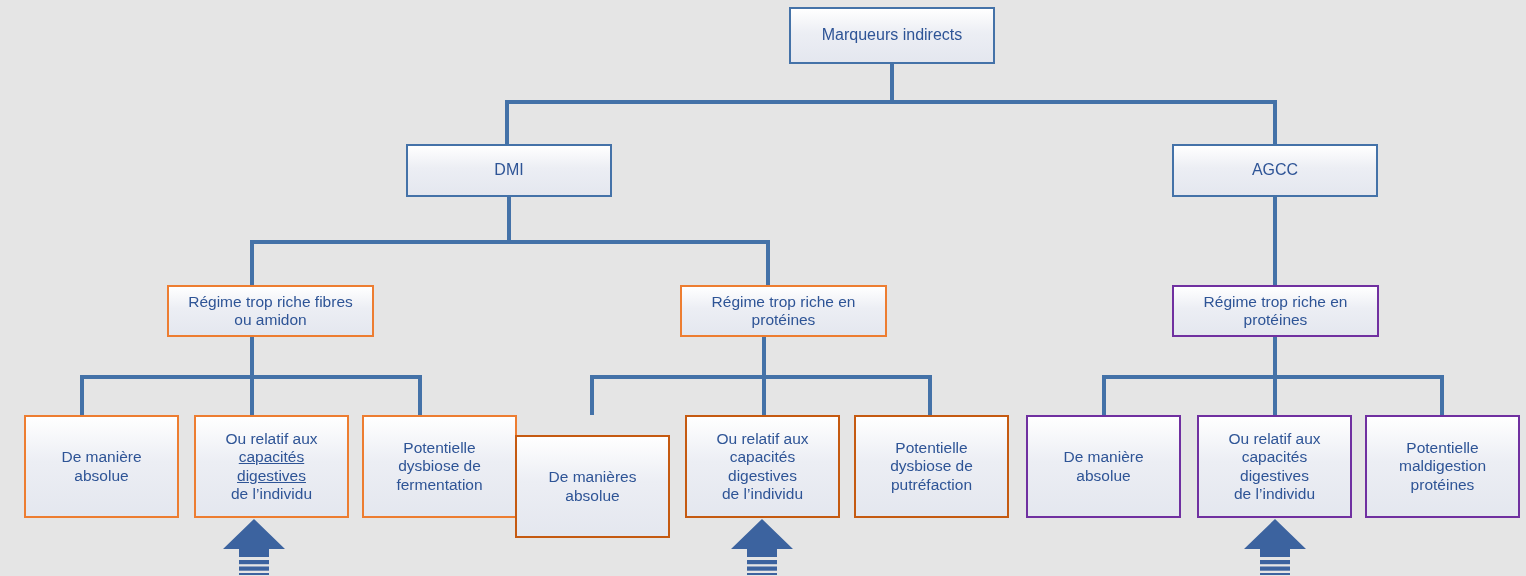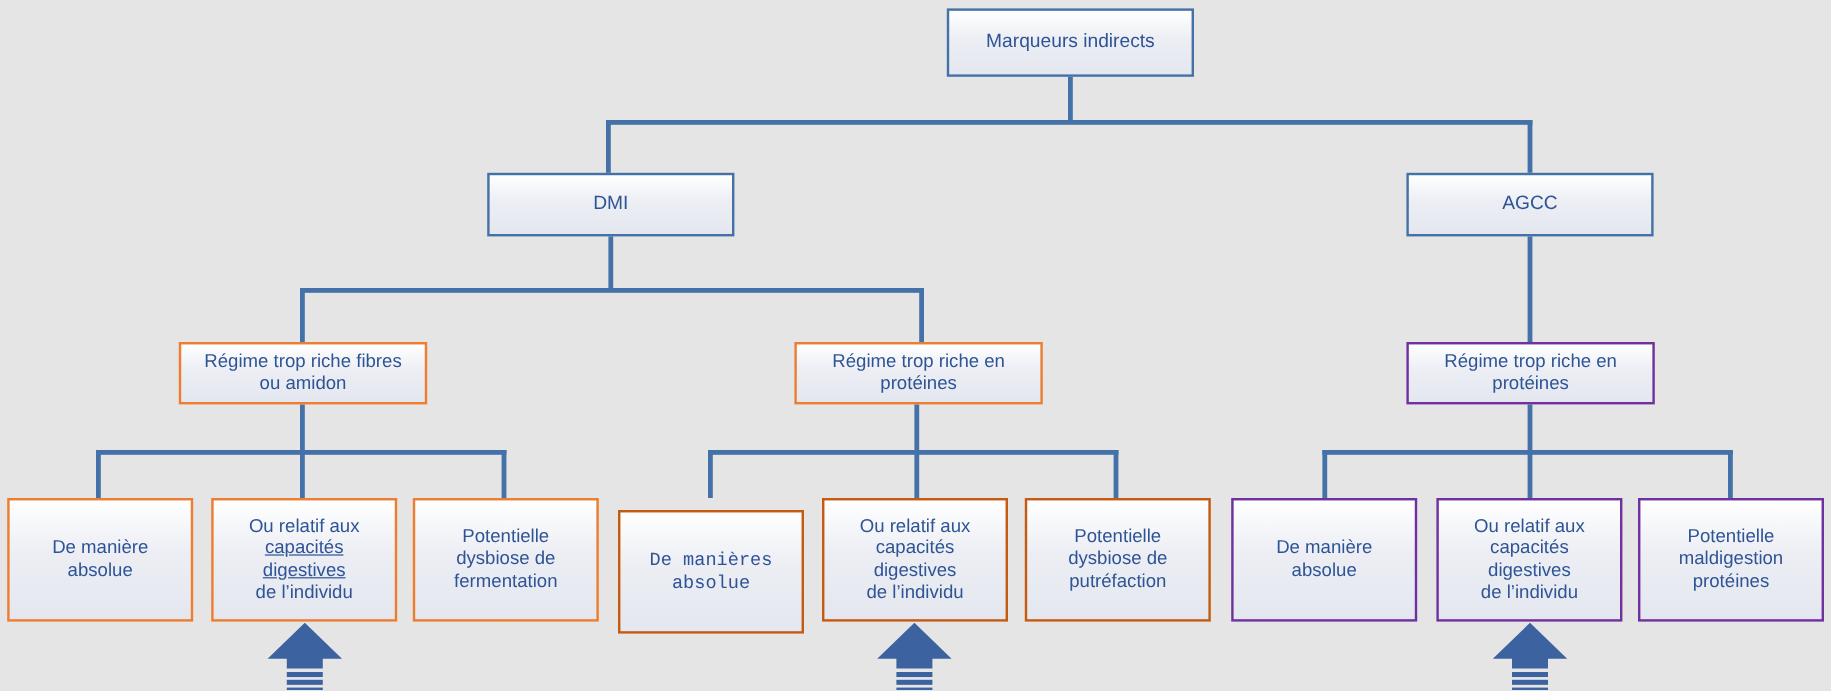--- a/index.html
+++ b/index.html
@@ -32,21 +32,21 @@
     z-index: 5;
   }
   .node .txt {
     display: block;
     width: 100%;
     padding: 0 4px;
     white-space: pre-line;
   }
   .node.root      { border-color: #4472a8; font-size: 16px; }
   .node.level2    { border-color: #4472a8; font-size: 16px; }
-  .node.orange    { border-color: #ed7d31; font-size: 15.5px; }
+  .node.orange    { border-color: #ed7d31; font-size: 15.5px; margin-left: 18px; }
   .node.orange-d  { border-color: #c55a11; font-size: 15.5px; }
   .node.purple    { border-color: #7030a0; font-size: 15.5px; }
   .node.leaf      { font-size: 15.5px; }
 
   .node .underline { text-decoration: underline; }
 
   
   .conn {
     position: absolute;
     background: #4472a8;
@@ -137,21 +137,21 @@
 digestives</span><span>
 de l’individu</span></span>
   </div>
 
   <div class="node orange leaf" style="left:344px; top:415px; width:155px; height:103px;">
     <span class="txt">Potentielle
 dysbiose de
 fermentation</span>
   </div>
 
-  <div class="node orange-d leaf" style="left:515px; top:425px; width:155px; height:103px;font-family:Liberation Mono, monospace;">
+  <div class="node orange-d leaf" style="left:515px; top:435px; width:155px; height:103px;">
     <span class="txt">De manières
 absolue</span>
   </div>
 
   <div class="node orange-d leaf" style="left:685px; top:415px; width:155px; height:103px;">
     <span class="txt">Ou relatif aux
 capacités
 digestives
 de l’individu</span>
   </div>

